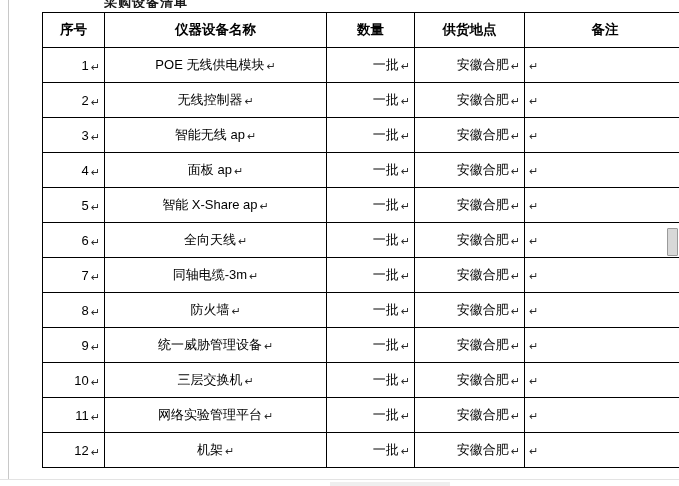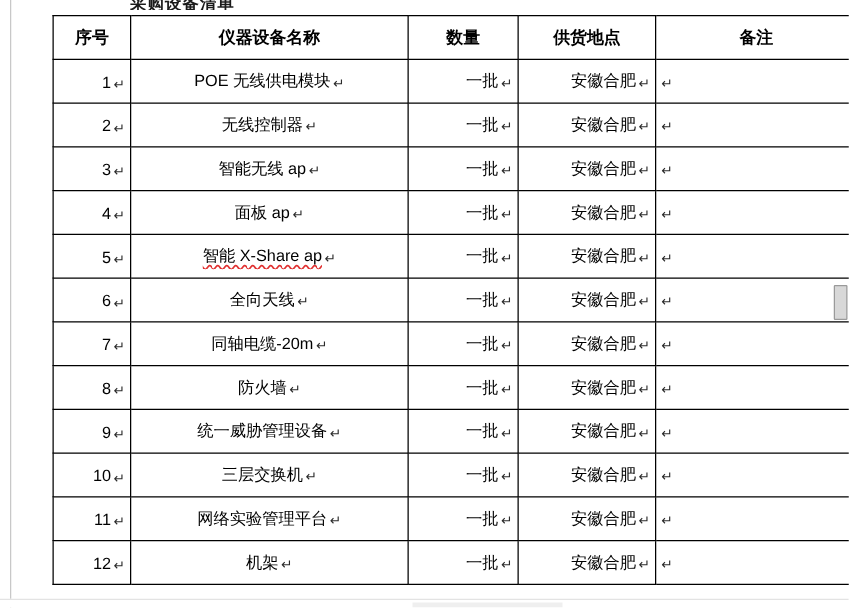--- a/index.html
+++ b/index.html
@@ -84,21 +84,20 @@
     display: inline-block;
     transform: translateY(1px);
     padding-left: 2px;
   }
   .pm-remark {
     color: #2b2b2b;
     font-size: 11px;
   }
   
   .squiggle {
-    text-decoration: underline;
     text-decoration-style: wavy;
     text-decoration-color: #e03030;
     text-underline-offset: 2px;
   }
   .scroll-thumb {
     position: absolute;
     right: 1px;
     top: 228px;
     width: 9px;
     height: 26px;
@@ -188,21 +187,21 @@
       </tr>
       <tr>
         <td class="cell-no"><span>6</span><span class="pm">↵</span></td>
         <td class="cell-name"><span>全向天线</span><span class="pm">↵</span></td>
         <td class="cell-qty"><span>一批</span><span class="pm">↵</span></td>
         <td class="cell-place"><span>安徽合肥</span><span class="pm">↵</span></td>
         <td class="cell-remark"><span></span><span class="pm-remark">↵</span></td>
       </tr>
       <tr>
         <td class="cell-no"><span>7</span><span class="pm">↵</span></td>
-        <td class="cell-name"><span>同轴电缆-20m</span><span class="pm">↵</span></td>
+        <td class="cell-name"><span>同轴电缆-3m</span><span class="pm">↵</span></td>
         <td class="cell-qty"><span>一批</span><span class="pm">↵</span></td>
         <td class="cell-place"><span>安徽合肥</span><span class="pm">↵</span></td>
         <td class="cell-remark"><span></span><span class="pm-remark">↵</span></td>
       </tr>
       <tr>
         <td class="cell-no"><span>8</span><span class="pm">↵</span></td>
         <td class="cell-name"><span>防火墙</span><span class="pm">↵</span></td>
         <td class="cell-qty"><span>一批</span><span class="pm">↵</span></td>
         <td class="cell-place"><span>安徽合肥</span><span class="pm">↵</span></td>
         <td class="cell-remark"><span></span><span class="pm-remark">↵</span></td>

